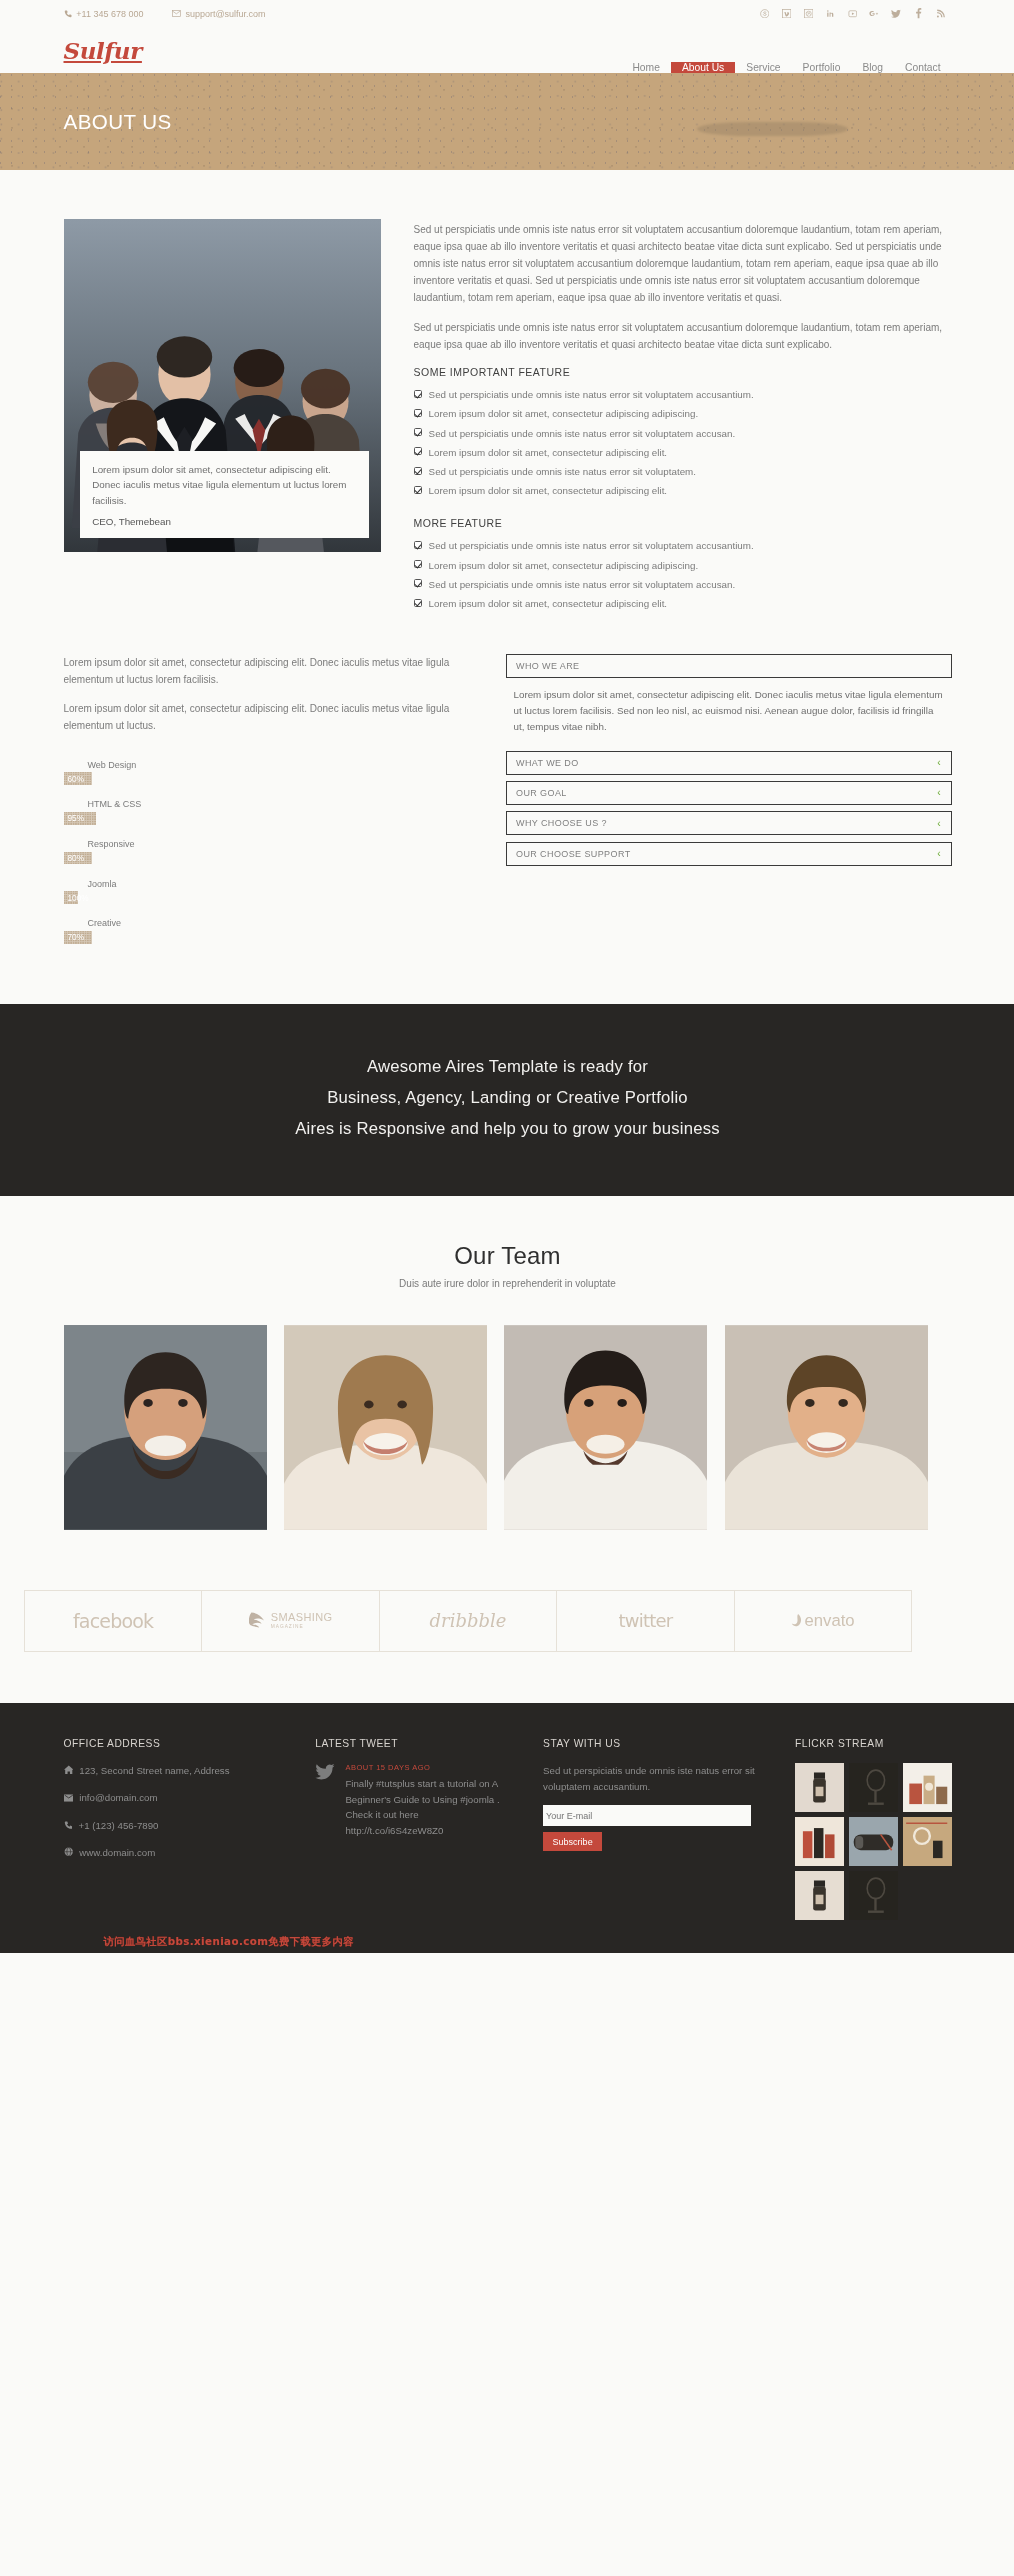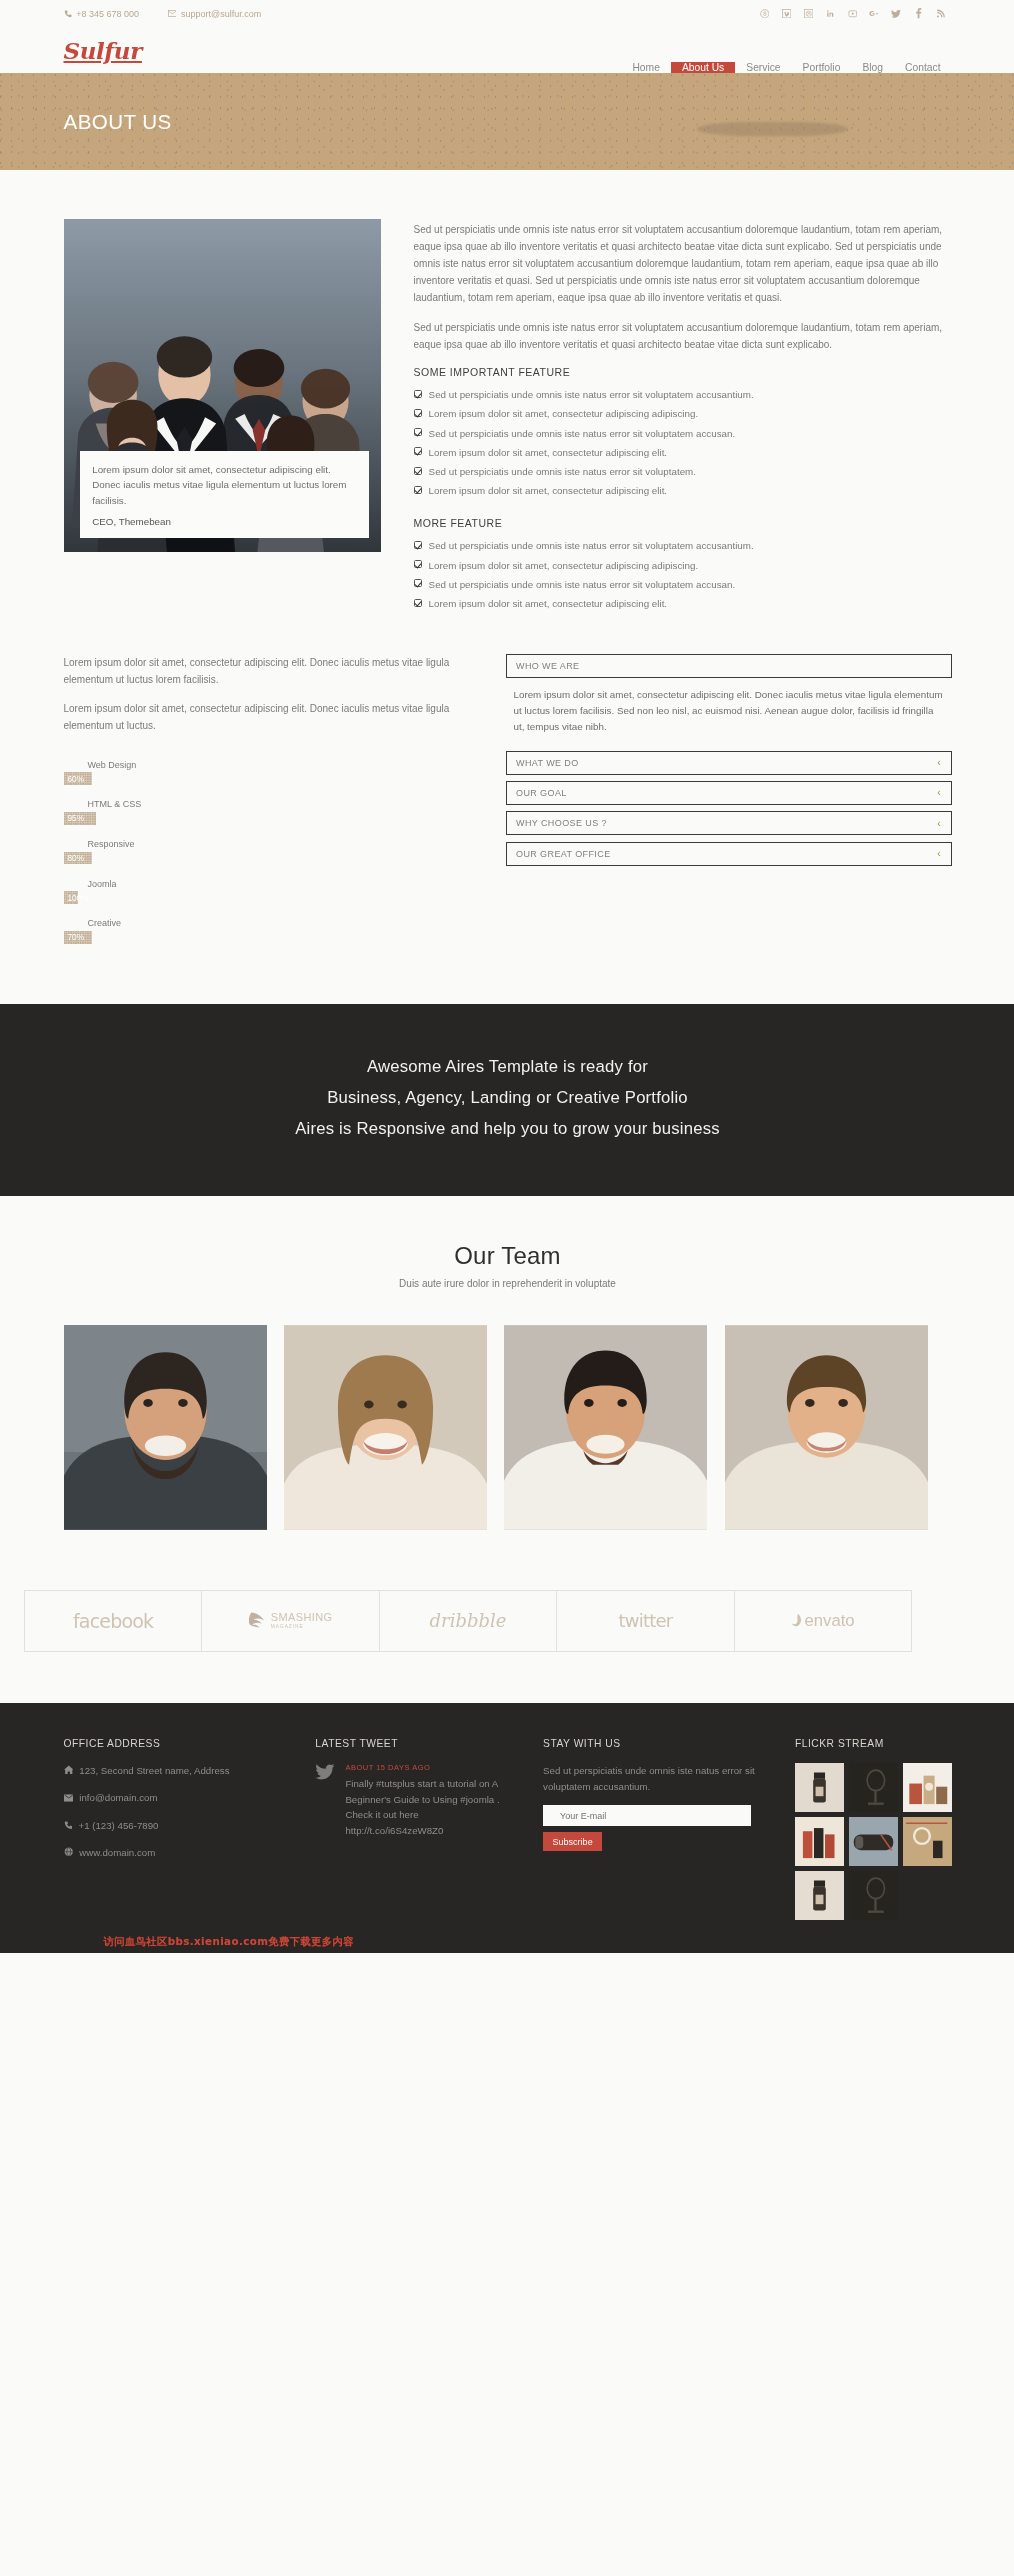--- a/index.html
+++ b/index.html
@@ -161,21 +161,21 @@
   .faddr { color: #8d8d8d; font-size: 9.7px; line-height: 1.6; margin-bottom: 11px;
            display: flex; gap: 6.3px; align-items: flex-start; }
   .faddr .ic { color: #8d8d8d; flex: none; margin-top: 0.8px; }
   .tweet { display: flex; gap: 9.5px; }
   .tweet .tw-ico { flex: none; color: #7d7d7d; }
   .tweet .tw-when { color: #c4493c; font-size: 7.5px; letter-spacing: 0.5px; margin-bottom: 4px; }
   .tweet .tw-txt { color: #8d8d8d; font-size: 9.7px; line-height: 1.62; }
   .stay-txt { color: #8d8d8d; font-size: 9.7px; line-height: 1.62; margin-bottom: 11px; }
   .mail-input {
     display:block; width: 208px; height: 20.6px; background: #fafaf8; border: none;
-    padding: 0 17px; font-size: 9px; color: #8a8a8a; font-family: "Liberation Sans", sans-serif;
+    padding: 0 3px; font-size: 9px; color: #8a8a8a; font-family: "Liberation Sans", sans-serif;
   }
   .sub-btn {
     margin-top: 6.3px; background: #c4493c; color: #fff; border: none;
     height: 19px; padding: 0 9.5px; font-size: 9px; cursor: pointer;
     font-family: "Liberation Sans", sans-serif;
   }
   .flickr { display: grid; grid-template-columns: repeat(3, 49px); gap: 4.8px; }
   .fl { width: 49px; height: 49px; }
 
   .watermark {
@@ -191,21 +191,21 @@
 
 <div class="topbar">
   <div class="wrap">
     <div class="tb-left">
       <div class="tb-item">
         <span>
           <svg width="8" height="8" viewBox="0 0 16 16">
               <path fill="#b9a894" d="M3 1h3l1.5 3.5-2 1.3a10 10 0 004.7 4.7l1.3-2L15 10v3c0 1-.7 1.6-1.7 1.5C6.6 14 2 9.4 1.5 2.7 1.4 1.7 2 1 3 1z"></path>
             </svg>
         </span>
-        <span>+8 345 678 000</span>
+        <span>+11 345 678 000</span>
       </div>
       <div class="tb-item">
         <span>
           <svg width="8.7" height="7.1" viewBox="0 0 16 12">
               <rect x="0.7" y="0.7" width="14.6" height="10.6" fill="none" stroke="#b9a894" stroke-width="1.2"></rect>
               <path d="M1 1.5l7 5 7-5" fill="none" stroke="#b9a894" stroke-width="1.2"></path>
             </svg>
         </span>
         <span>support@sulfur.com</span>
       </div>
@@ -470,21 +470,21 @@
         </div>
       </div>
       <div class="acc-item">
         <div class="acc-head">
           <span>WHY CHOOSE US ?</span>
           <span class="chev">‹</span>
         </div>
       </div>
       <div class="acc-item">
         <div class="acc-head">
-          <span>OUR GREAT OFFICE</span>
+          <span>OUR CHOOSE SUPPORT</span>
           <span class="chev">‹</span>
         </div>
       </div>
     </div>
   </div>
 </section>
 
 <section class="cta">
   <div class="wrap">
     <h2>

